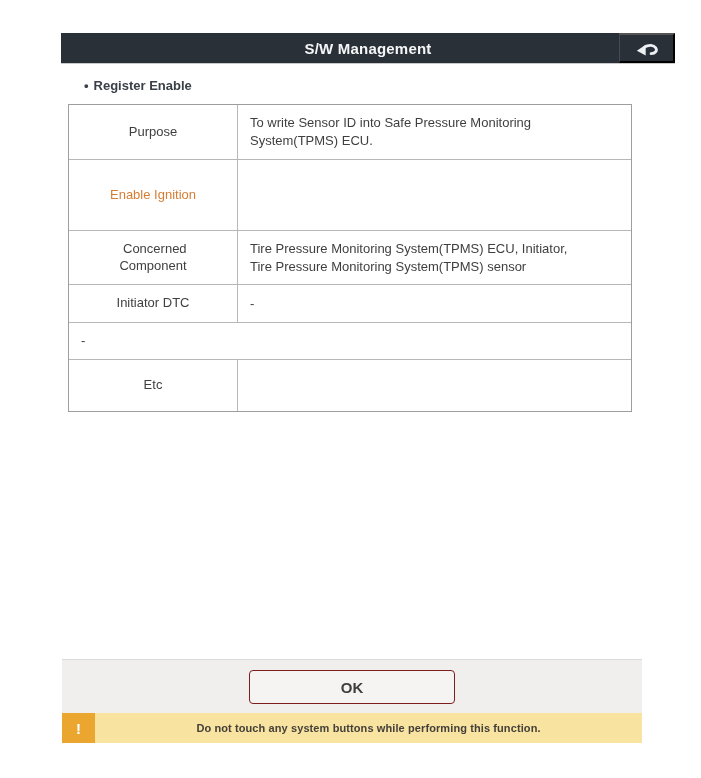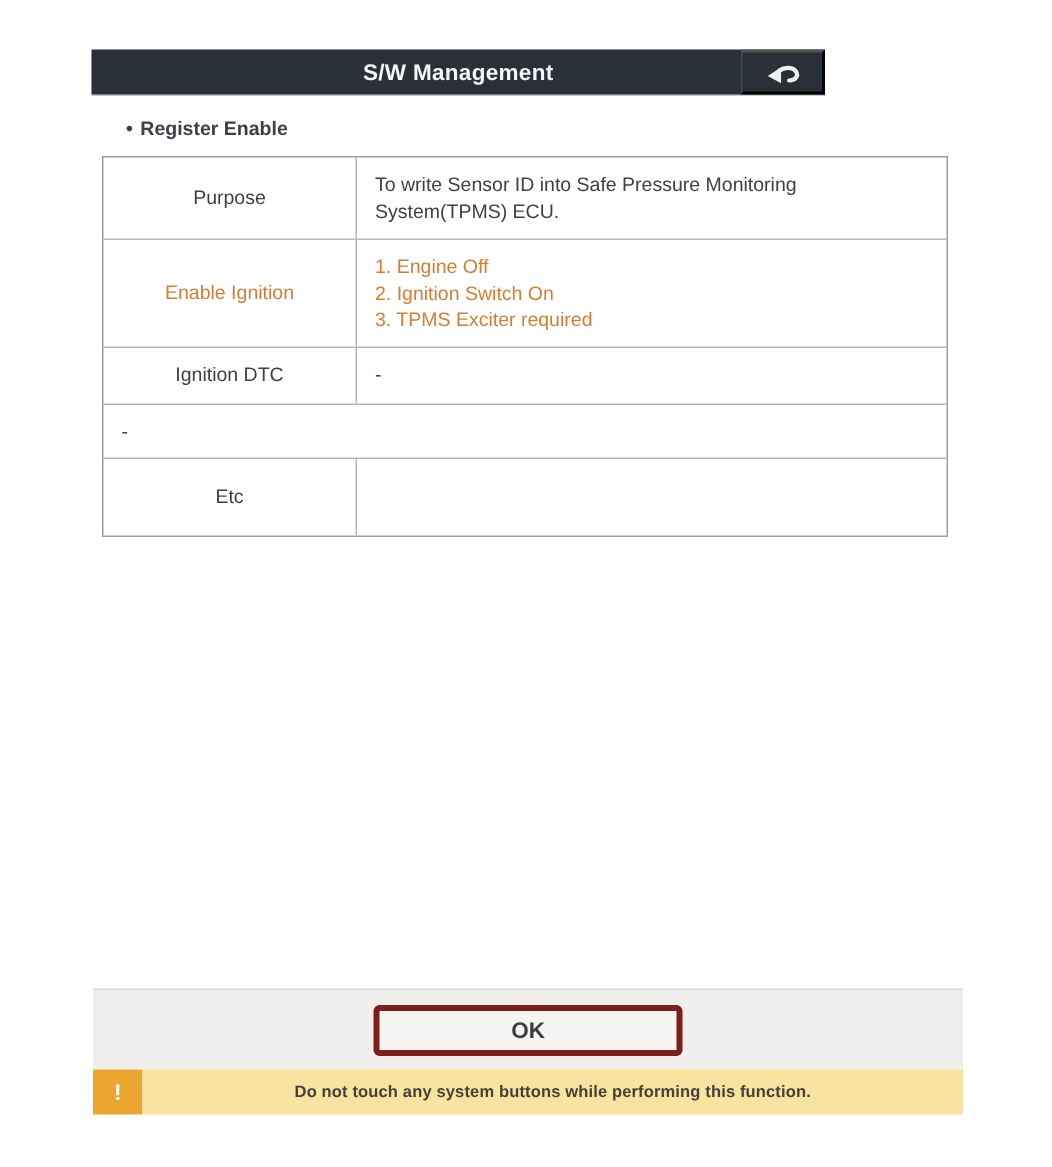--- a/index.html
+++ b/index.html
@@ -2,21 +2,21 @@
 <html><head>
 <meta charset="utf-8">
 <style>
   html,body{margin:0;padding:0;background:#ffffff;}
   .stage{
     position:relative;width:701px;height:778px;background:#ffffff;overflow:hidden;
     font-family:"Liberation Sans","DejaVu Sans",sans-serif;
   }
   
   .titlebar{
-    position:absolute;left:61px;top:33px;width:489px;height:30px;
+    position:absolute;left:61px;top:33px;width:614px;height:30px;
     background:#2a3038;display:flex;align-items:center;justify-content:center;
     box-shadow:0 1px 0 #c9c9c9;
   }
   .titlebar-title{
     color:#f4f6f7;font-size:15px;font-weight:bold;letter-spacing:.2px;
   }
   .titlebar-back{
     position:absolute;right:0;top:0;width:56px;height:30px;
     display:flex;align-items:center;justify-content:center;
     border-left:1px solid #444b54;cursor:pointer;background:transparent;padding:0;
@@ -47,21 +47,21 @@
   .row-h3{min-height:37px;} .row-h4{min-height:35px;} .row-h5{min-height:51px;}
   .info-row.highlight .cell-label,
   .info-row.highlight .cell-value{color:#d67d33;}
   
   .footer-band{
     position:absolute;left:62px;top:659px;width:580px;height:54px;
     background:#f0efee;border-top:1px solid #dcdbda;box-sizing:border-box;
   }
   .ok-button{
     position:absolute;left:50%;top:10px;transform:translateX(-50%);
-    width:206px;height:34px;background:#f5f4f3;border:4px solid #7f1d1d;
+    width:206px;height:34px;background:#f5f4f3;border:1px solid #7f1d1d;
     border-radius:4px;font-family:inherit;font-size:15px;font-weight:bold;color:#3e3e3e;
     display:flex;align-items:center;justify-content:center;cursor:pointer;
   }
   
   .warning-bar{
     position:absolute;left:62px;top:713px;width:580px;height:30px;display:flex;
   }
   .warning-icon{
     width:33px;height:30px;background:#eaa62e;color:#ffffff;
     display:flex;align-items:center;justify-content:center;
@@ -95,26 +95,29 @@
   </div>
 
   <div class="info-table">
     <div class="info-row row-h0">
       <div class="cell-label">Purpose</div>
       <div class="cell-value">To write Sensor ID into Safe Pressure Monitoring
 System(TPMS) ECU.</div>
     </div>
     <div class="info-row row-h1 highlight">
       <div class="cell-label">Enable Ignition</div>
-      <div class="cell-value">1. Engine Off
-2. Ignition Switch On
-3. TPMS Exciter required</div>
+    </div>
+    <div class="info-row row-h2">
+      <div class="cell-label">Concerned
+Component</div>
+      <div class="cell-value">Tire Pressure Monitoring System(TPMS) ECU, Initiator,
+Tire Pressure Monitoring System(TPMS) sensor</div>
     </div>
     <div class="info-row row-h3">
-      <div class="cell-label">Ignition DTC</div>
+      <div class="cell-label">Initiator DTC</div>
       <div class="cell-value">-</div>
     </div>
     <div class="info-row row-h4">
       <div class="cell-value">-</div>
     </div>
     <div class="info-row row-h5">
       <div class="cell-label">Etc</div>
     </div>
   </div>
 

